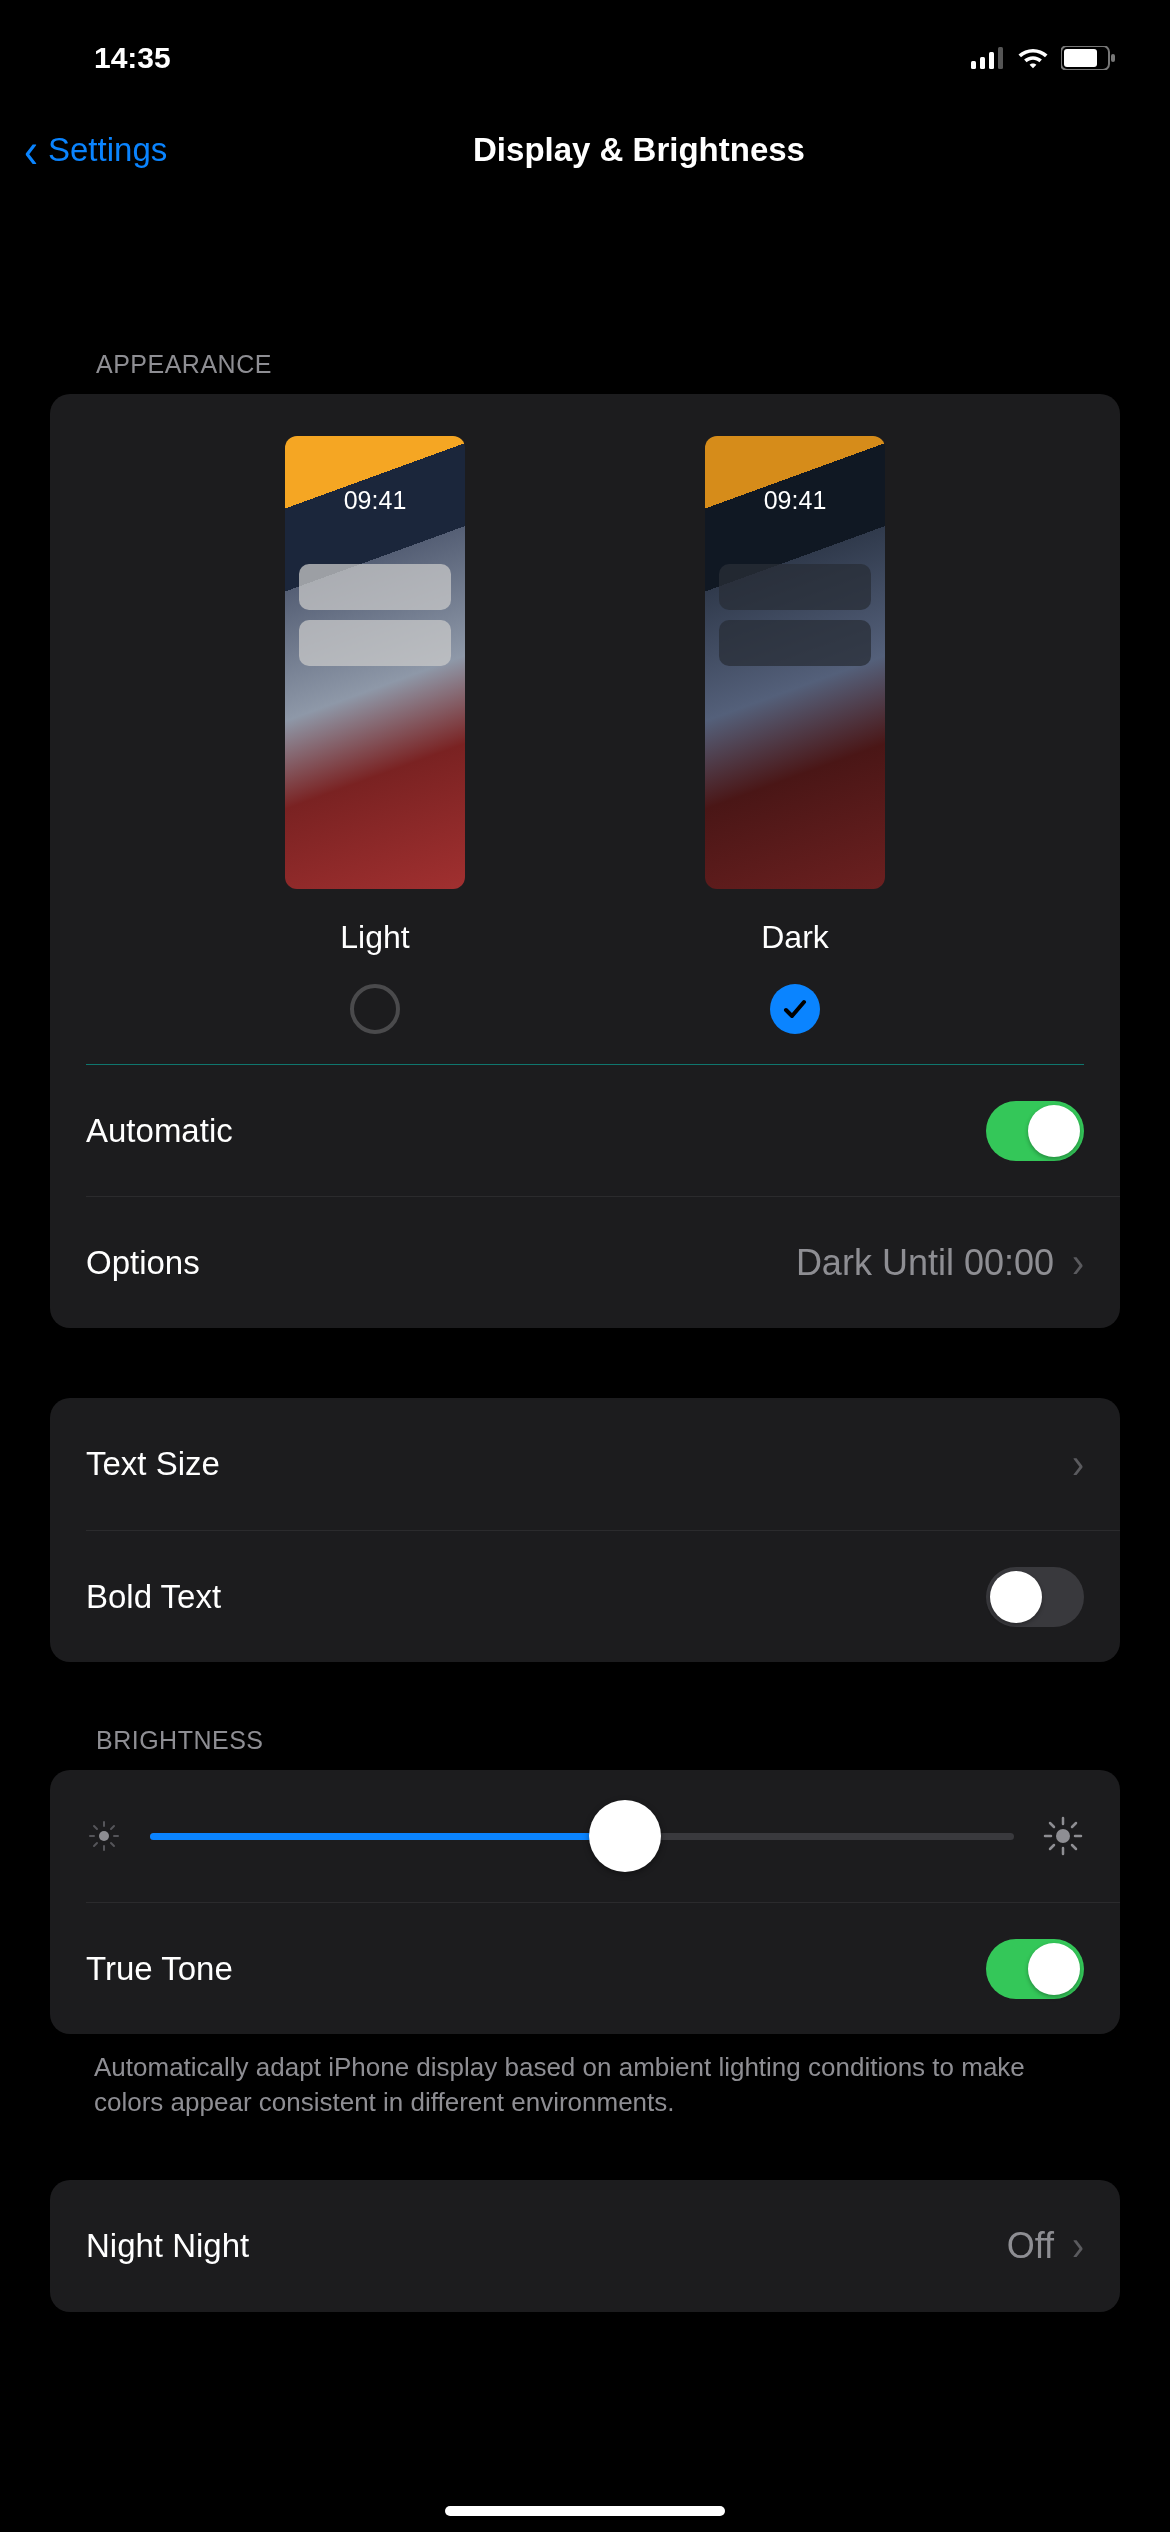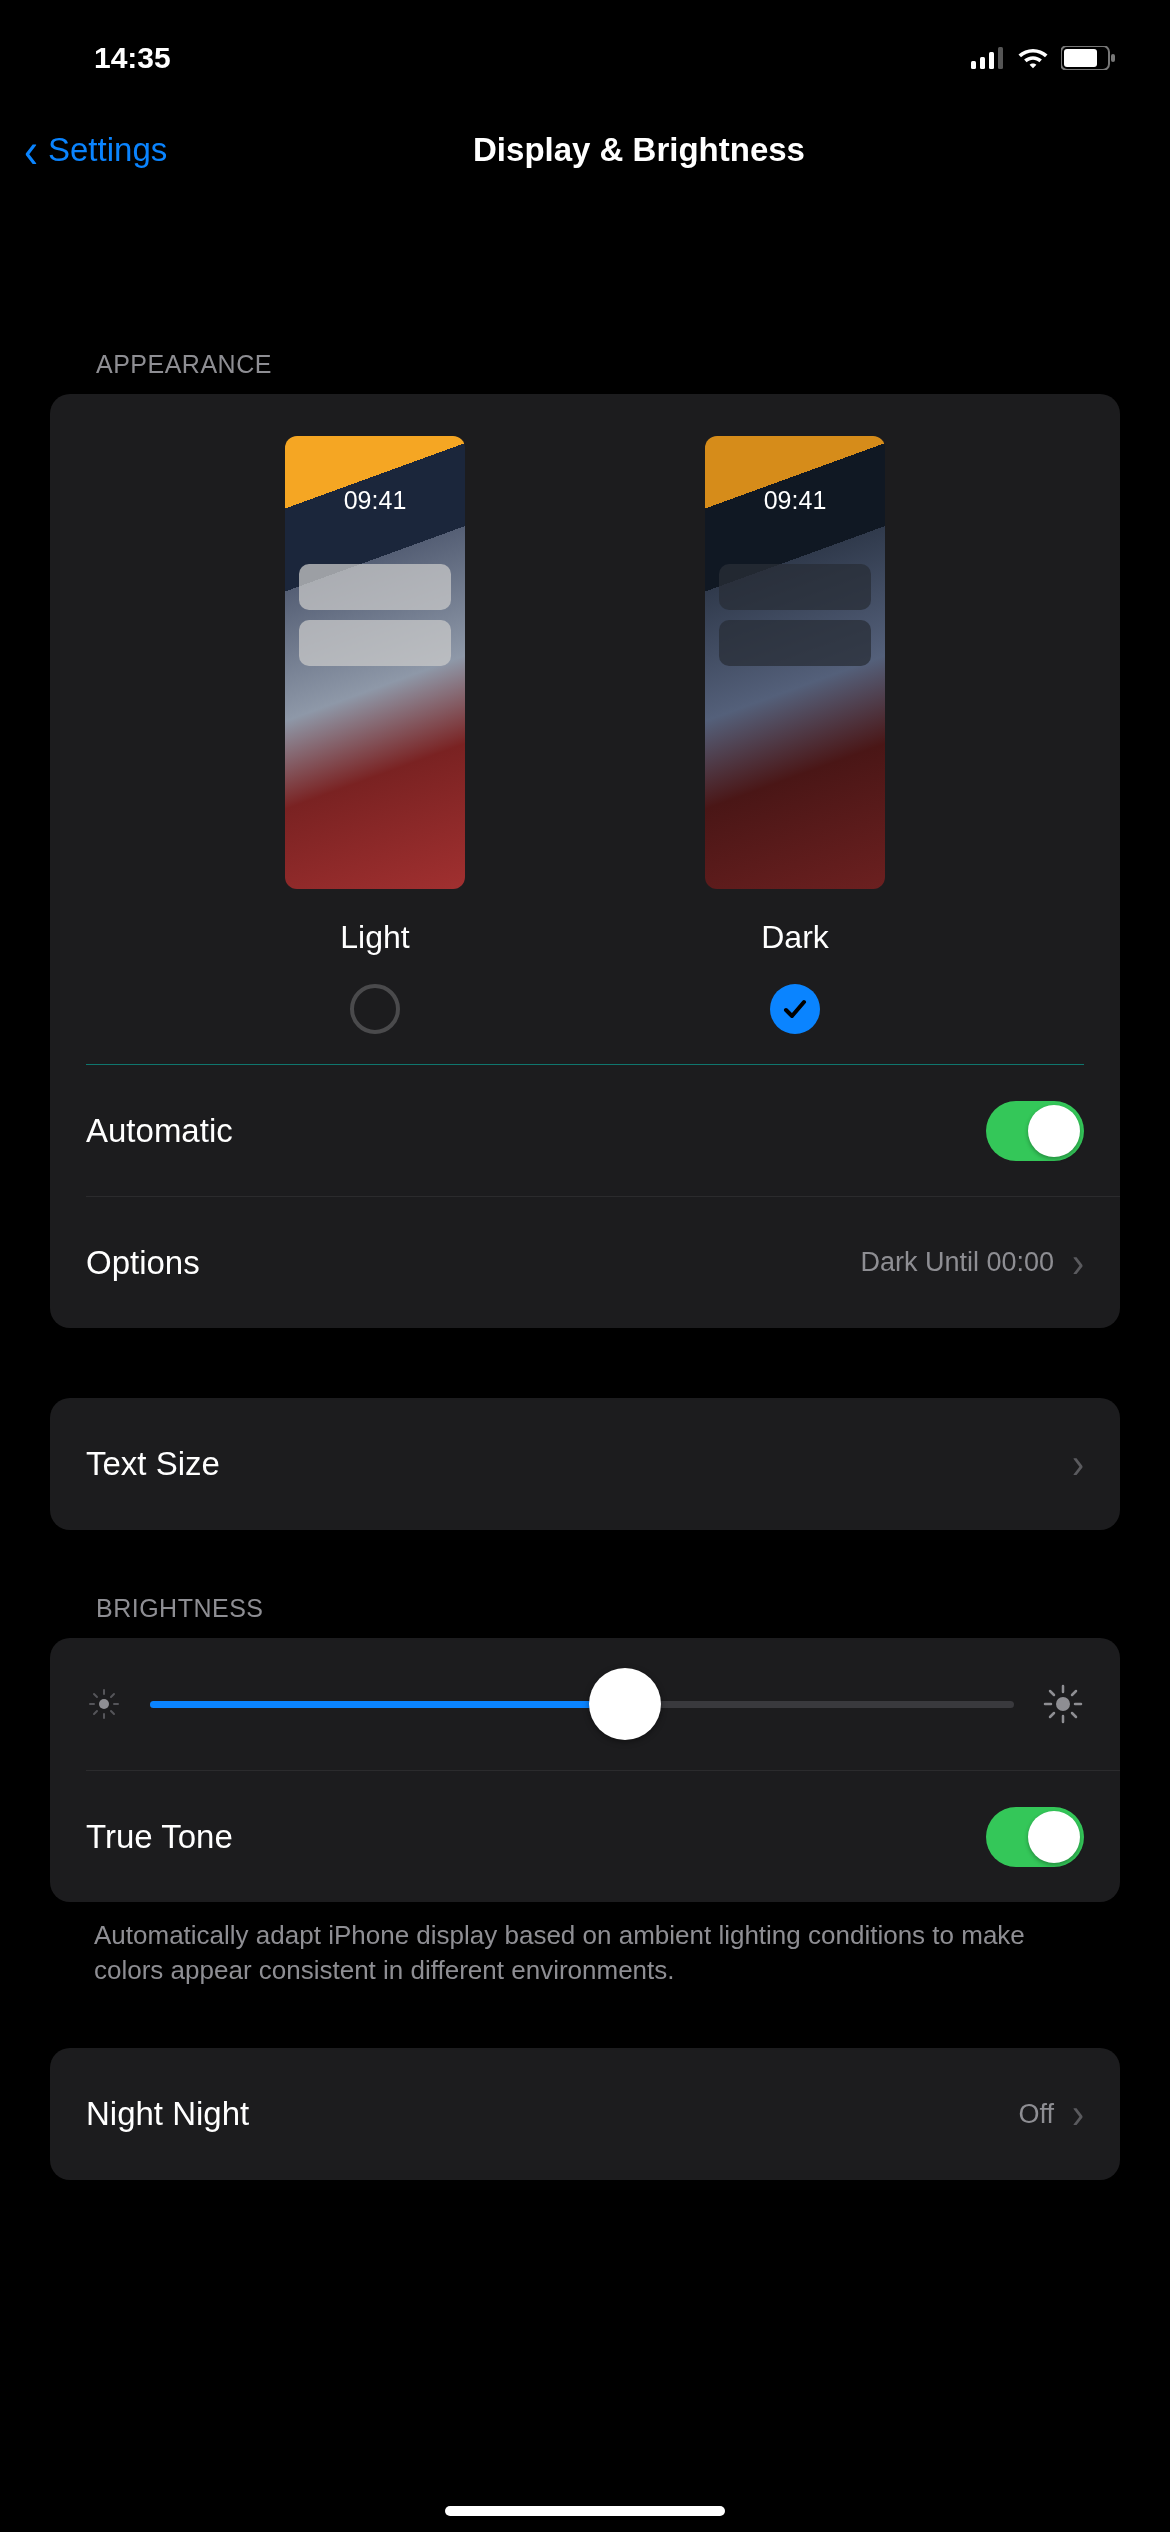--- a/index.html
+++ b/index.html
@@ -135,21 +135,21 @@
       height: 132px;
       padding: 0 36px;
       border-top: 1px solid #2b2b2d;
     }
     .row.first-row { border-top: none; }
     .row.inside-first { border-top: 1px solid #0f766e; margin: 0 36px; padding: 0; }
     .row.inside { border-top: 1px solid #2b2b2d; margin-left: 36px; padding-left: 0; padding-right: 36px; }
 
     .row-label { font-size: 33px; }
     .row-right { display: flex; align-items: center; gap: 18px; }
-    .row-value { color: #8e8e93; font-size: 27px; }
+    .row-value { color: #8e8e93; font-size: 36px; }
     .chevron { color: #5a5a5e; font-size: 36px; transform: scaleY(1.2); font-weight: 300; }
 
     
     .switch {
       width: 98px; height: 60px;
       border-radius: 60px;
       position: relative;
     }
     .switch.on { background: #34c759; }
     .switch.off { background: #39393d; }
@@ -290,20 +290,26 @@
       </div>
     </div>
   </div>
 
   <div style="height:70px"></div>
   <div class="group">
     <div class="row first-row">
       <div class="row-label">Text Size</div>
       <div class="row-right">
           <span class="chevron">›</span>
+        </div>
+    </div>
+    <div class="row inside">
+      <div class="row-label">Bold Text</div>
+      <div class="switch off">
+          <div class="knob"></div>
         </div>
     </div>
   </div>
 
   <div class="section-header">BRIGHTNESS</div>
   <div class="group">
     <div class="slider-cell">
       <svg class="sun-icon" width="36" height="36" viewBox="0 0 36 36">
           <circle cx="18" cy="18" r="5" fill="#8e8e93"></circle>
           <g stroke="#55555a" stroke-width="2" stroke-linecap="round">

